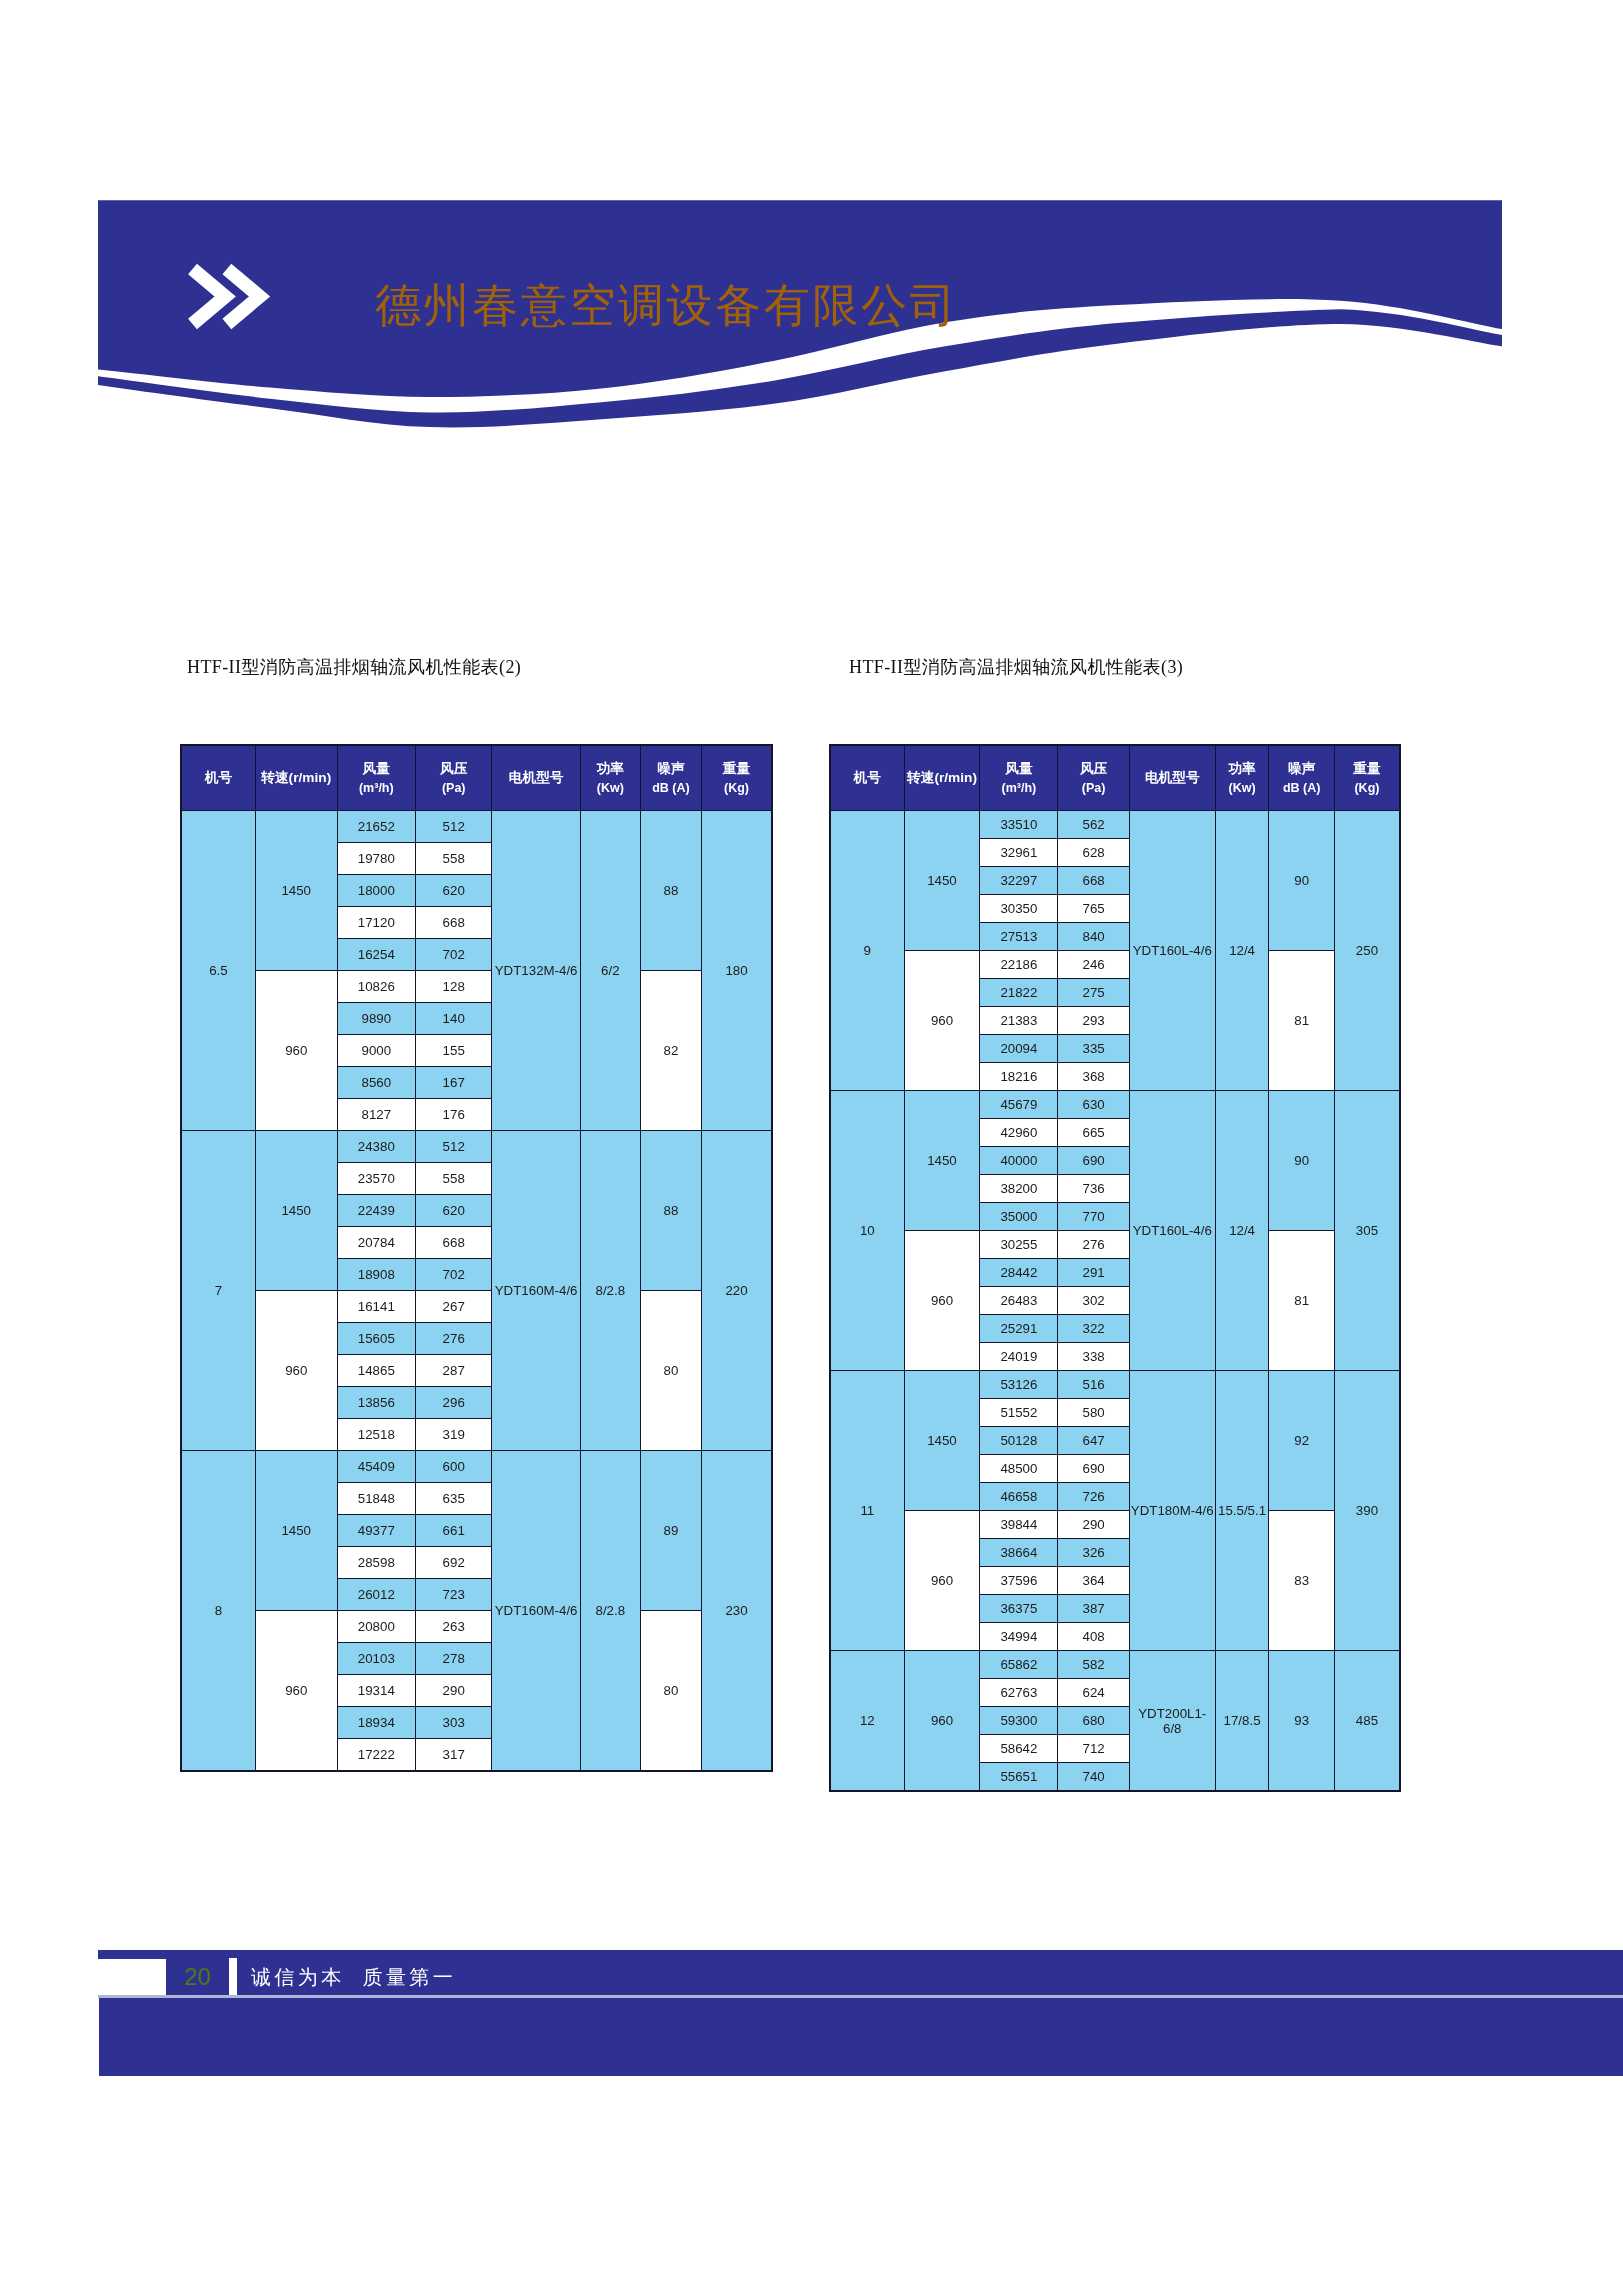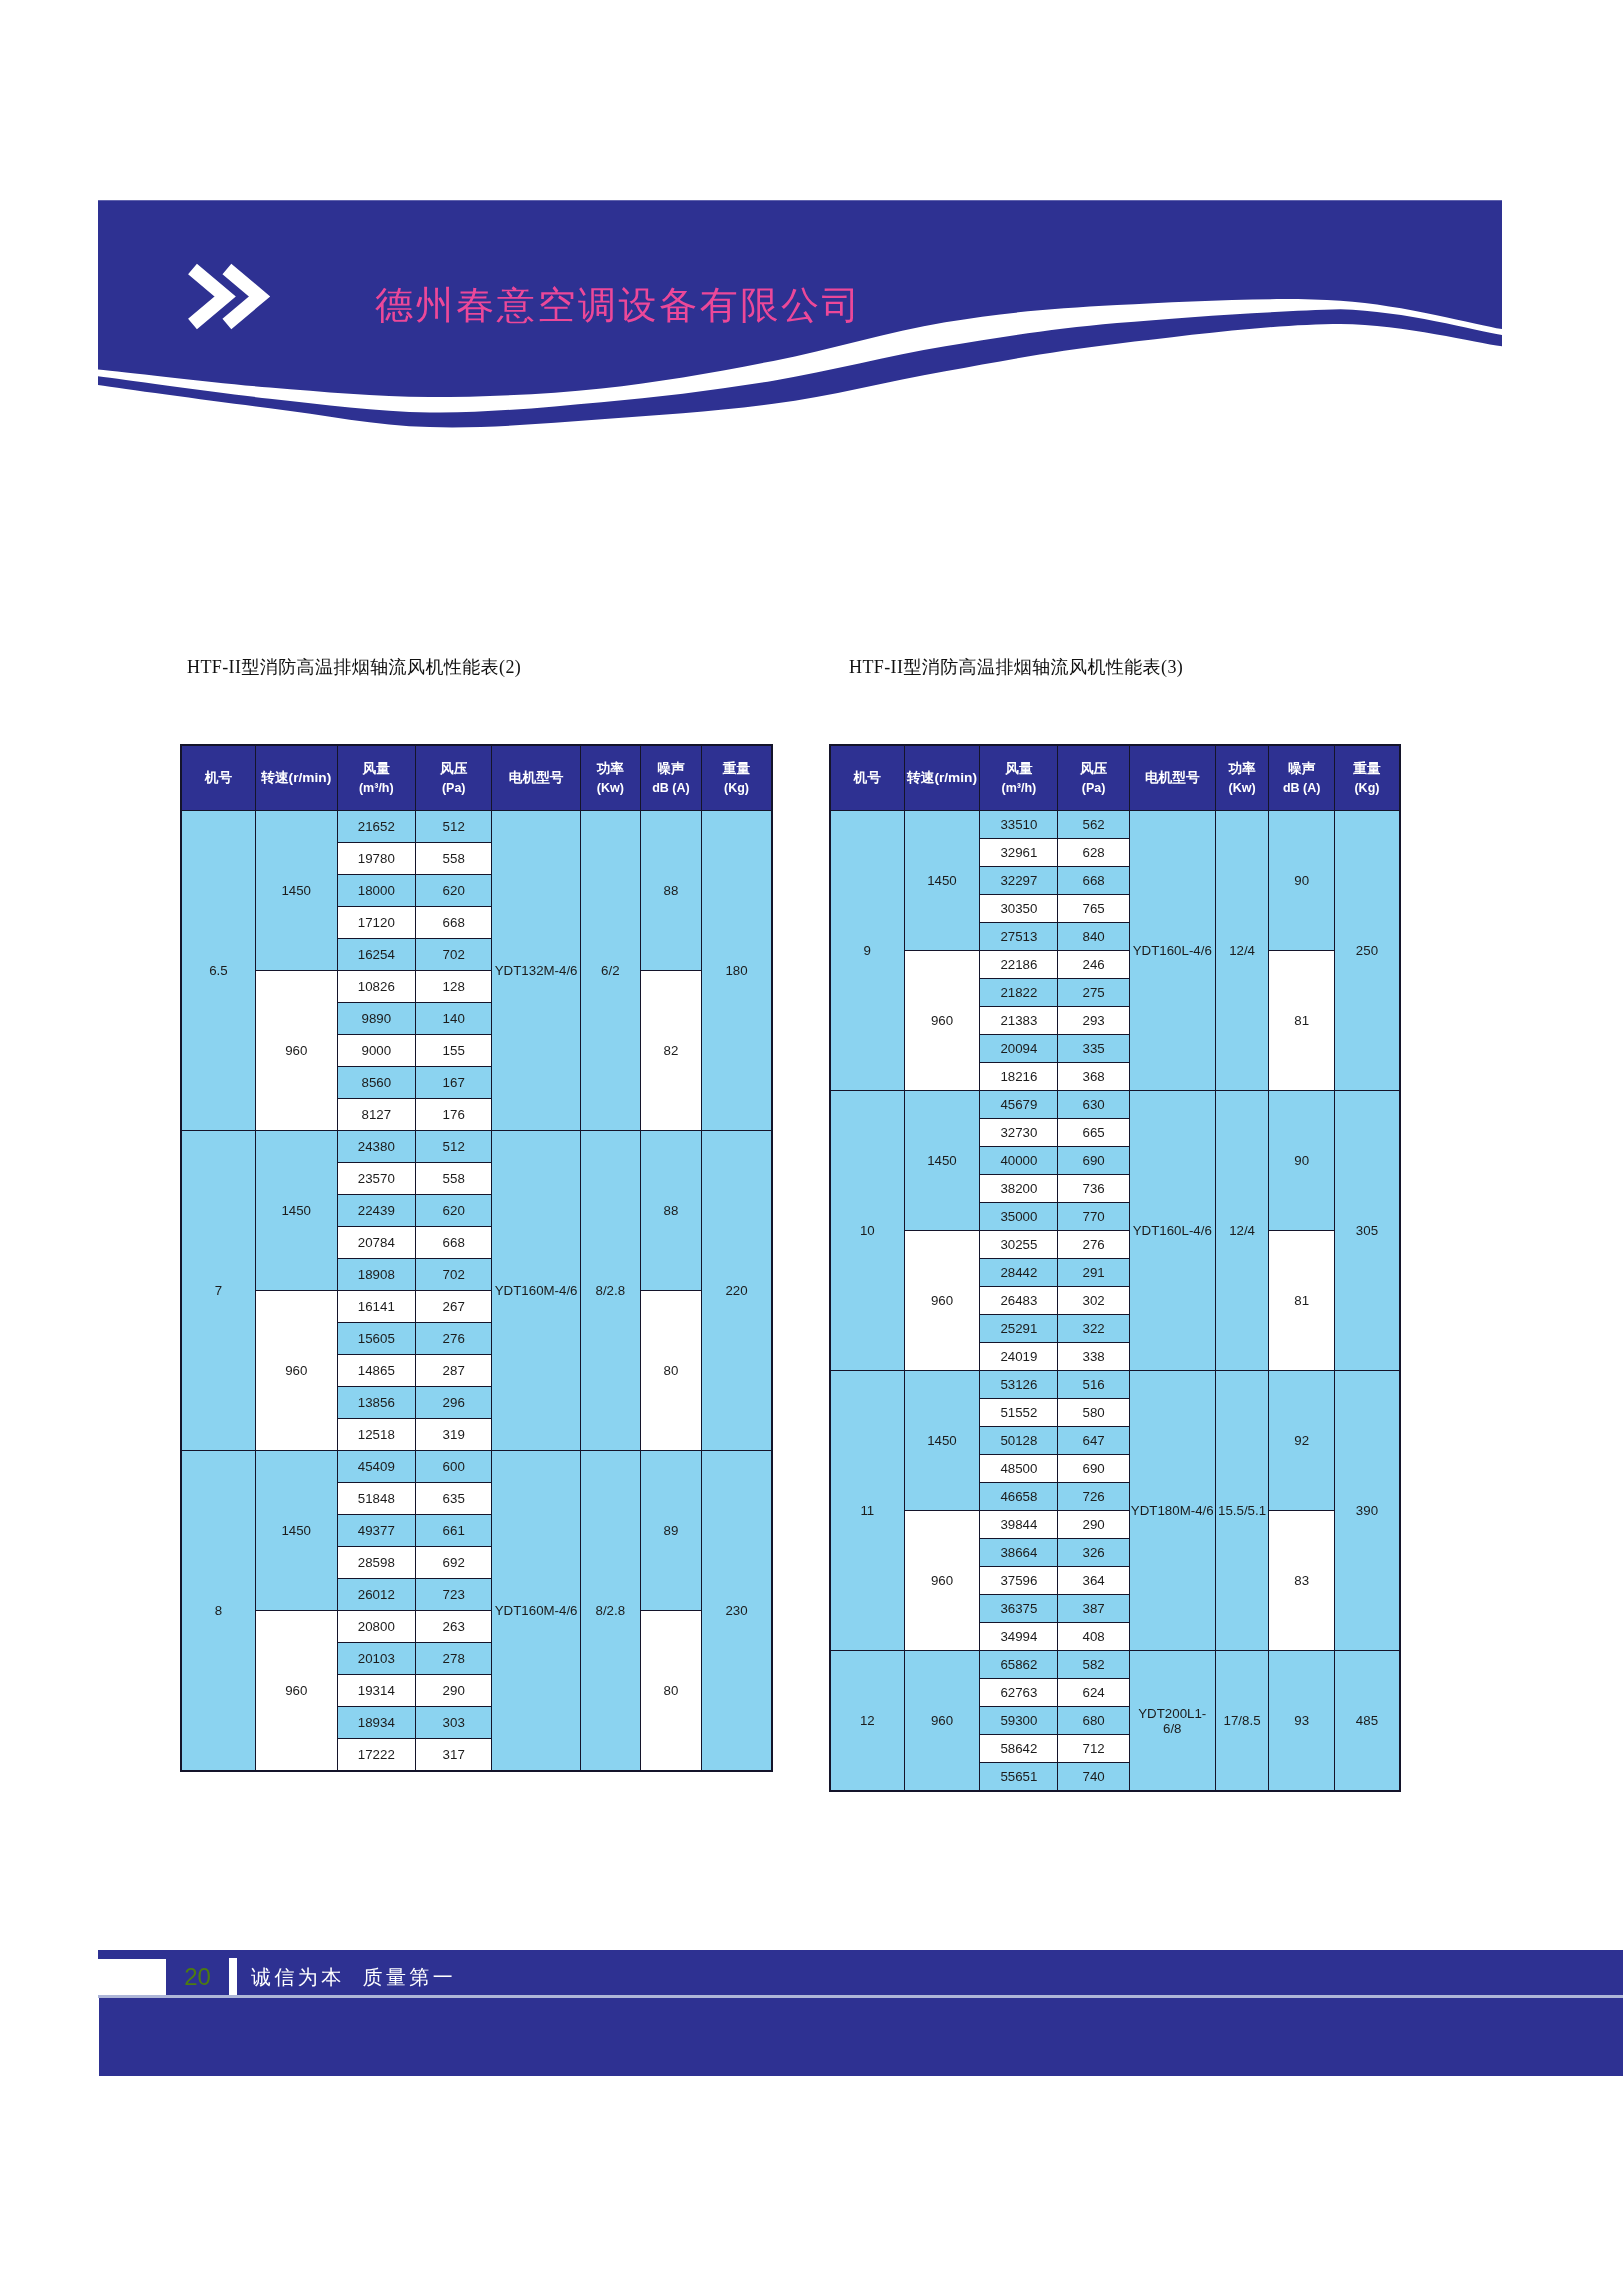--- a/index.html
+++ b/index.html
@@ -3,21 +3,21 @@
 <meta charset="utf-8">
 <style>
   html,body{margin:0;padding:0;background:#fff;}
   .page{position:relative;width:1623px;height:2273px;background:#fff;overflow:hidden;
         font-family:"Liberation Sans","DejaVu Sans",sans-serif;}
 
   
   .banner{position:absolute;left:98px;top:200px;width:1404px;height:241px;}
   .banner svg{display:block;width:100%;height:100%;}
   .company-name{position:absolute;left:375px;top:279px;height:53px;line-height:53px;
-        color:#ec4899;font-size:38px;font-weight:500;letter-spacing:2.6px;white-space:nowrap;}
+        color:#a16207;font-size:46px;font-weight:500;letter-spacing:2.6px;white-space:nowrap;}
 
   
   .table-title{position:absolute;top:655px;font-family:"Liberation Serif","DejaVu Serif",serif;
         font-weight:400;font-size:18px;color:#101010;letter-spacing:0.4px;white-space:nowrap;text-align:center;}
   #title-0{left:187px;}
   #title-1{left:849px;}
 
   
   .spec-table{position:absolute;top:744px;border-collapse:collapse;table-layout:fixed;
         border:2.6px solid #14142a;}
@@ -383,21 +383,21 @@
           <td class="c-blue sec-top" rowspan="10">10</td>
           <td class="c-blue sec-top" rowspan="5">1450</td>
           <td class="c-blue sec-top">45679</td>
           <td class="c-blue sec-top">630</td>
           <td class="c-blue sec-top" rowspan="10">YDT160L-4/6</td>
           <td class="c-blue sec-top" rowspan="10">12/4</td>
           <td class="c-blue sec-top" rowspan="5">90</td>
           <td class="c-blue sec-top" rowspan="10">305</td>
         </tr>
         <tr>
-          <td class="c-white">32730</td>
+          <td class="c-white">42960</td>
           <td class="c-white">665</td>
         </tr>
         <tr>
           <td class="c-blue">40000</td>
           <td class="c-blue">690</td>
         </tr>
         <tr>
           <td class="c-white">38200</td>
           <td class="c-white">736</td>
         </tr>

